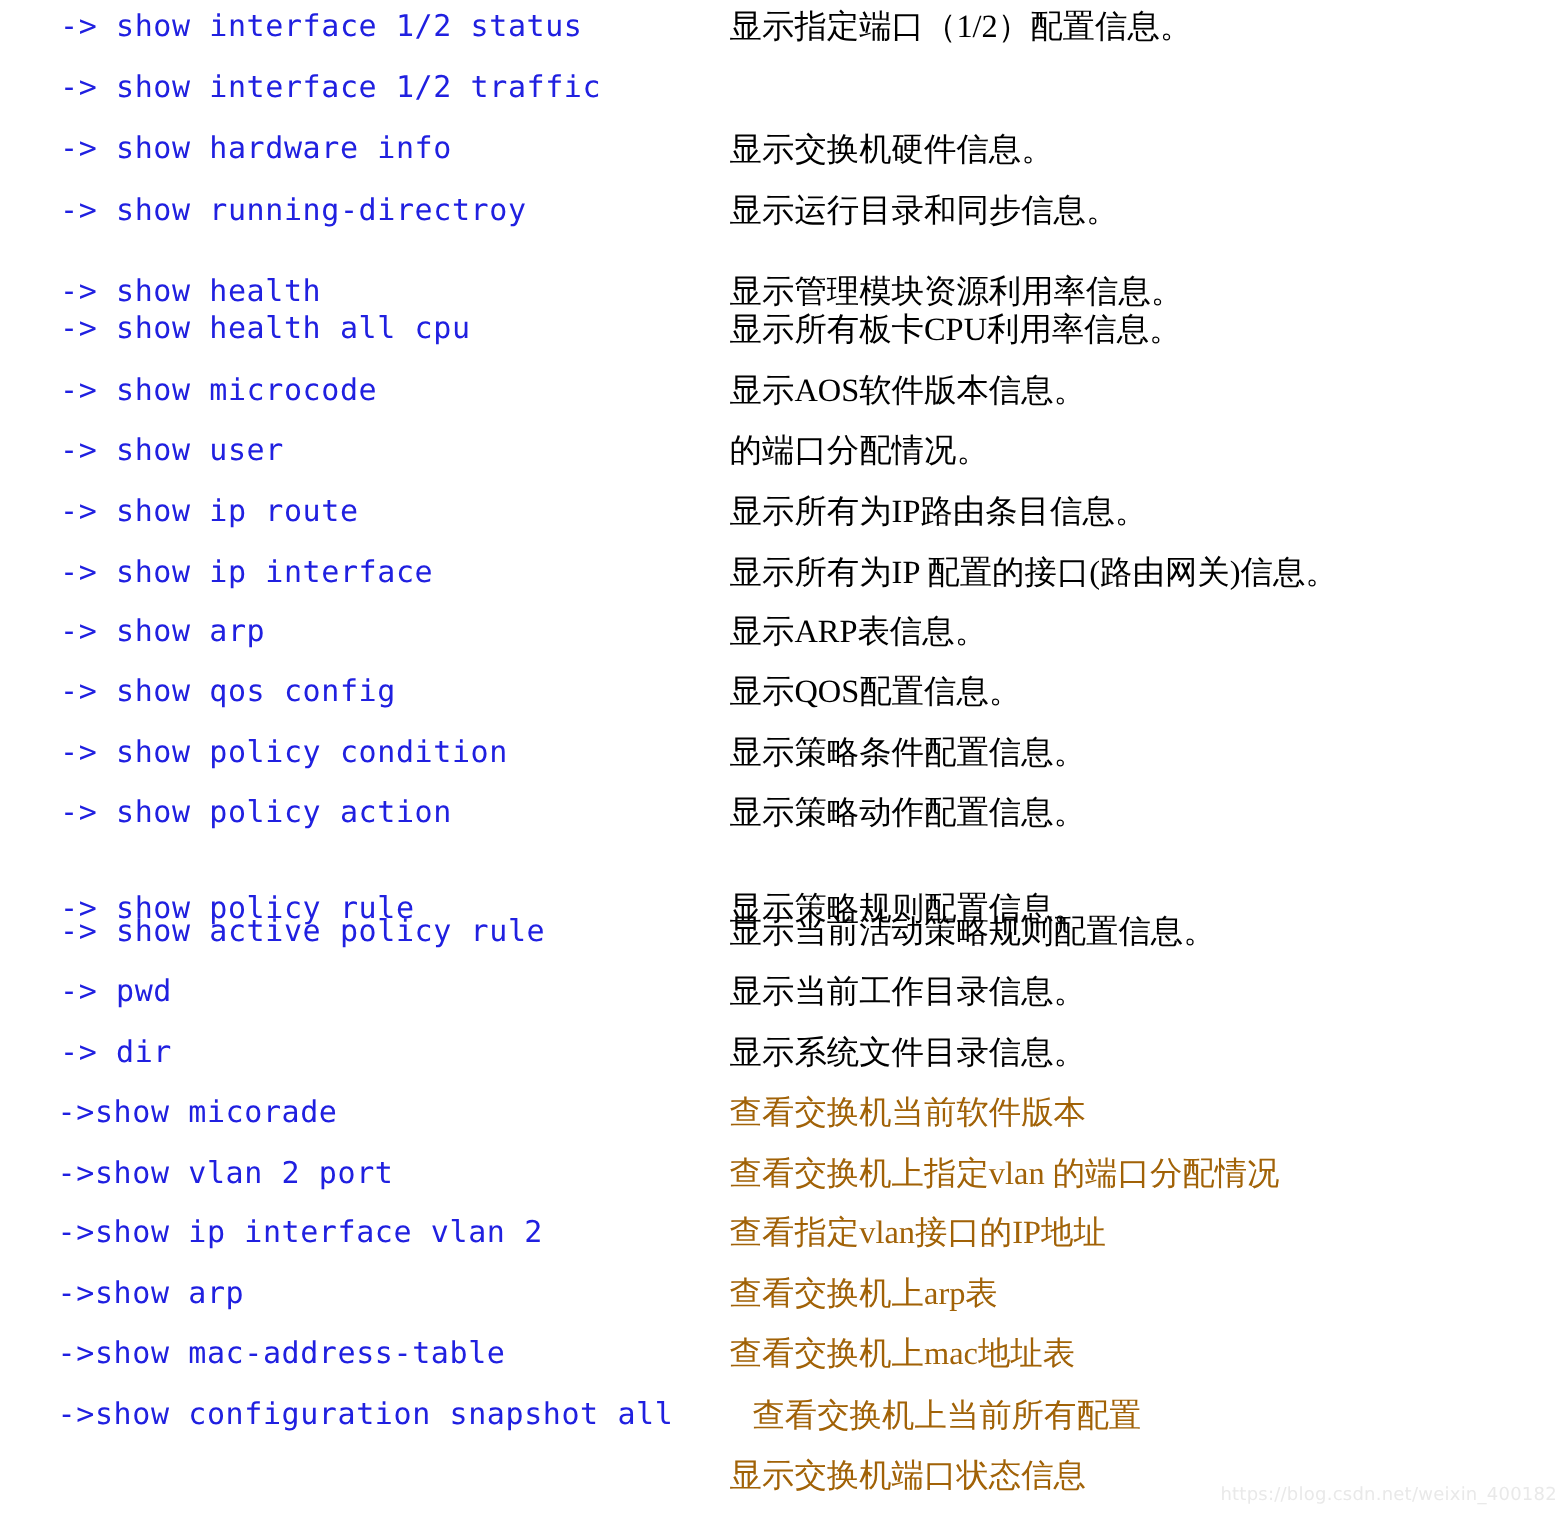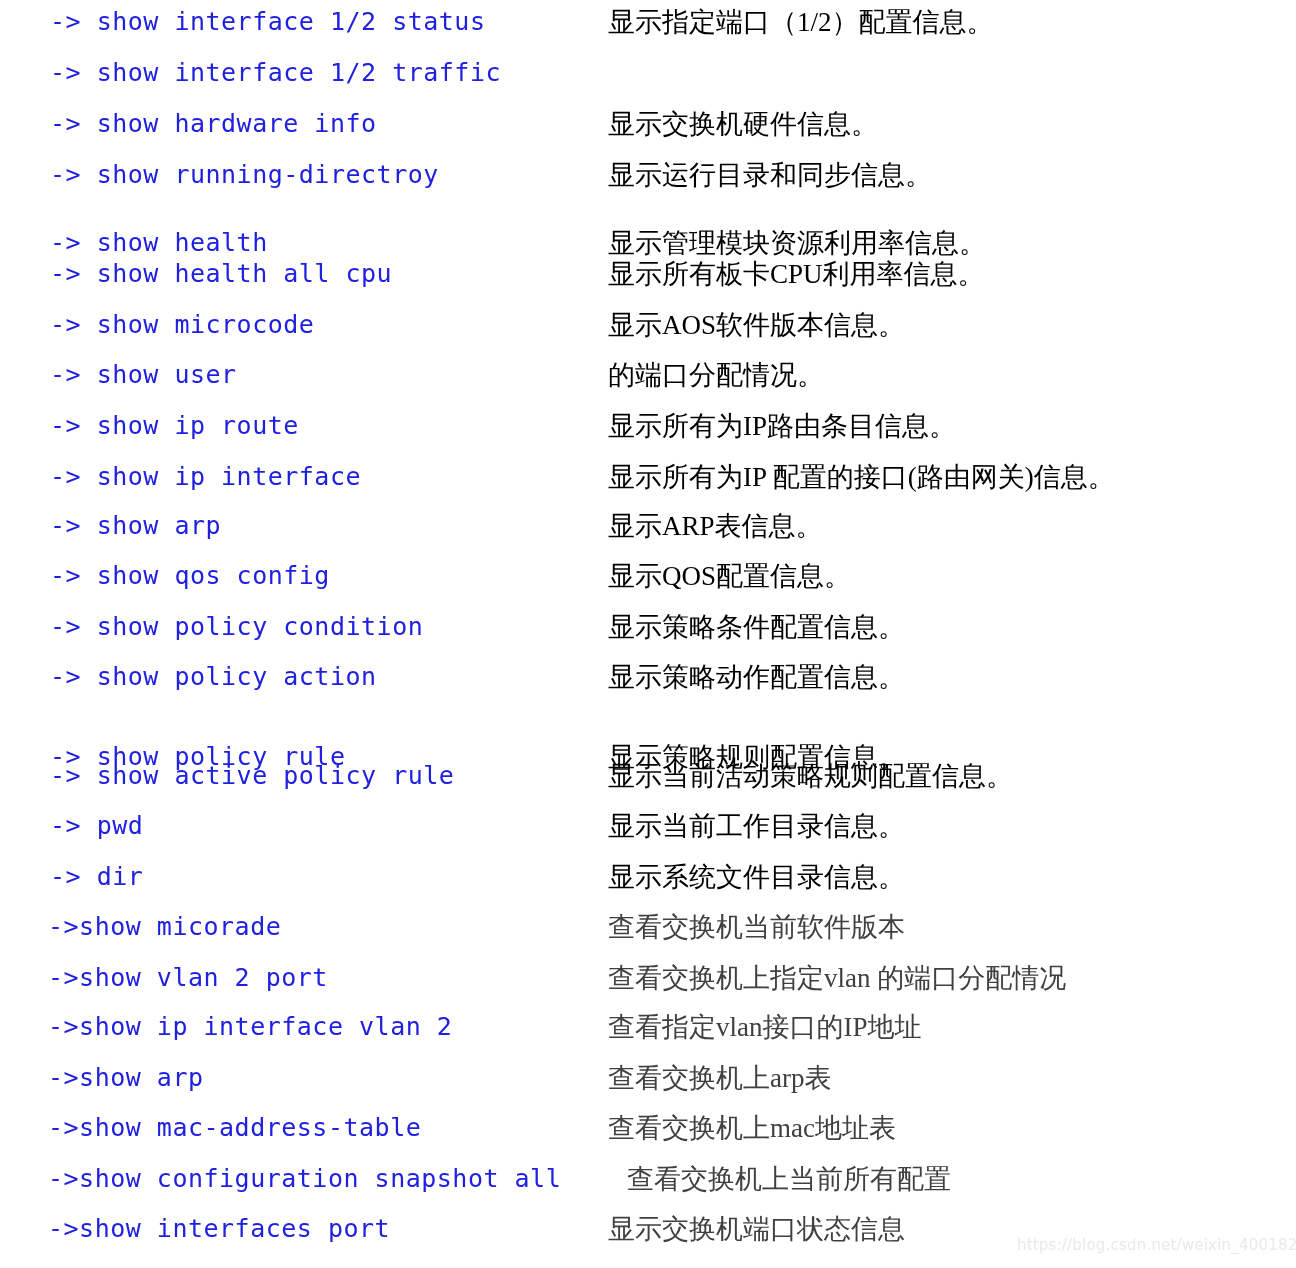--- a/index.html
+++ b/index.html
@@ -45,21 +45,21 @@
   .desc-text {
     position: absolute;
     top: 0;
     font-family: "Liberation Serif", "DejaVu Serif", serif;
     font-size: 27px;
     line-height: 40px;
     white-space: pre;
   }
 
   .desc-black { color: #000000; }
-  .desc-blue  { color: #404040; }
+  .desc-blue  { color: #a16207; }
 
   
   .group-a .cmd-text { left: 50px; }
   .group-a .desc-text { left: 608px; text-align: center; }
 
   
   .group-b .cmd-text { left: 48px; }
   .group-b .desc-text { left: 608px; }
 
   
@@ -173,18 +173,17 @@
       </div>
       <div class="cmd-row group-b" style="top: 1108px;">
         <span class="cmd-text">-&gt;show mac-address-table</span>
         <span class="desc-text desc-blue">查看交换机上mac地址表</span>
       </div>
       <div class="cmd-row group-b" style="top: 1159px;">
         <span class="cmd-text">-&gt;show configuration snapshot all</span>
         <span class="desc-text desc-blue desc-shift">查看交换机上当前所有配置</span>
       </div>
       <div class="cmd-row group-b" style="top: 1209px;">
-        <span class="cmd-text">-&gt;show interfaces port</span>
         <span class="desc-text desc-blue">显示交换机端口状态信息</span>
       </div>
     </div>
   <div id="watermark">https://blog.csdn.net/weixin_40018205</div>
 </div>
 
 </body></html>

